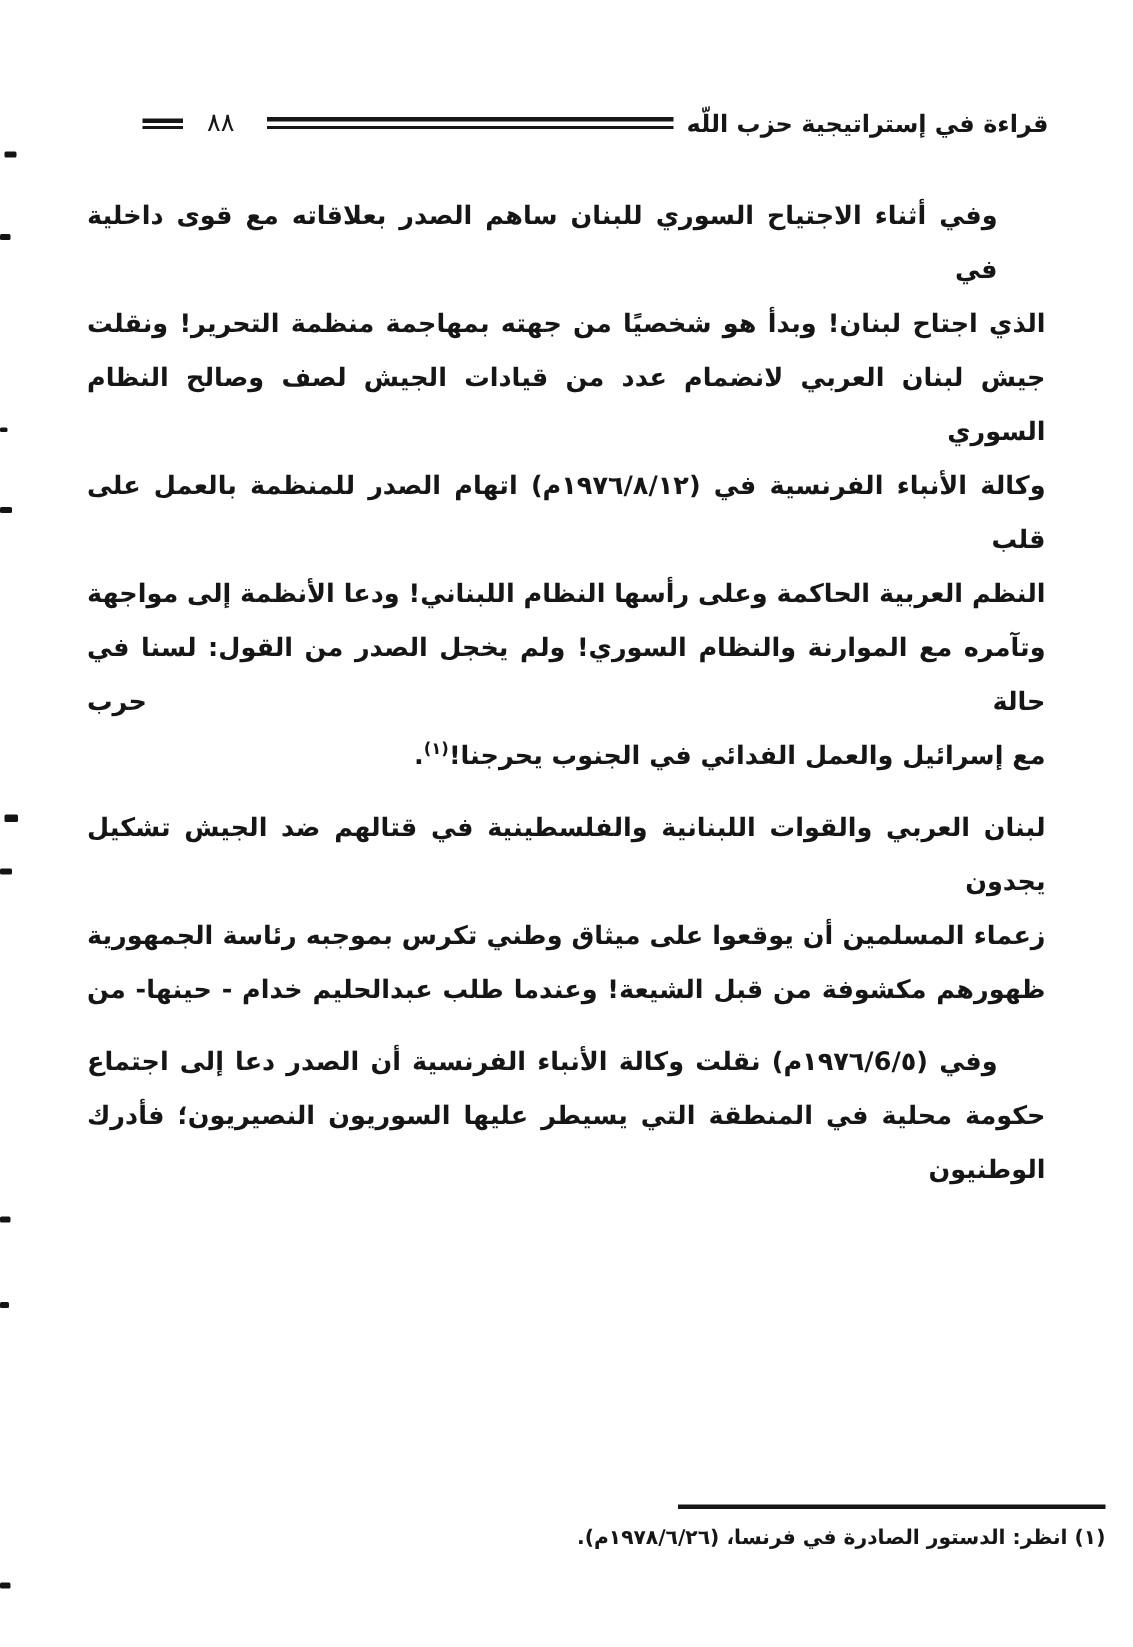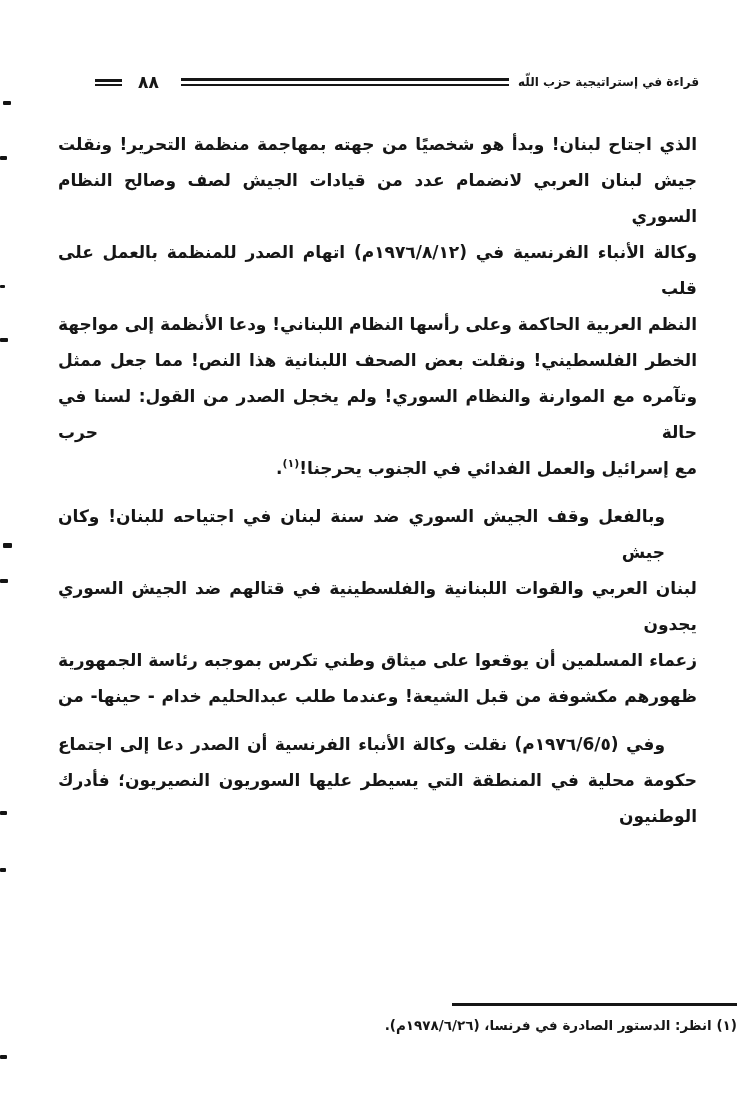--- a/index.html
+++ b/index.html
@@ -12,30 +12,30 @@
     font-family: "DejaVu Sans", sans-serif;
     direction: rtl;
     overflow: hidden;
   }
   
   .hdr {
     position: absolute; top: 72px; right: 56px; left: 95px;
     display: flex; align-items: center; direction: rtl;
   }
   .hdr-title {
-    font-size: 12px; font-weight: bold; white-space: nowrap;
+    font-size: 16px; font-weight: bold; white-space: nowrap;
     letter-spacing: 0;
   }
   .hdr-rule {
     flex: 1 1 auto; height: 2.5px;
     border-top: 3.5px solid var(--ink);
     border-bottom: 2px solid var(--ink);
     margin-right: 9px; margin-left: 22px;
   }
-  .hdr-num { font-size: 17px; font-weight: bold; white-space: nowrap; text-align: center; }
+  .hdr-num { font-size: 17px; font-weight: normal; white-space: nowrap; text-align: center; }
   .hdr-dash {
     width: 27px; height: 2px; margin-right: 16px;
     border-top: 3.5px solid var(--ink);
     border-bottom: 2.5px solid var(--ink);
   }
   
   .body {
     position: absolute; top: 126px; right: 58px; left: 58px;
     font-size: 17px; font-weight: bold; line-height: 36px;
     text-rendering: optimizeLegibility;
@@ -74,31 +74,30 @@
 
   <header class="hdr">
     <span class="hdr-title">قراءة في إستراتيجية حزب اللّه</span>
     <span class="hdr-rule"></span>
     <span class="hdr-num">٨٨</span>
     <span class="hdr-dash"></span>
   </header>
 
   <main class="body">
       <div class="para">
+        <div class="line first">وفي أثناء الاجتياح السوري للبنان ساهم الصدر بعلاقاته مع قوى داخلية في</div>
         <div class="line">الذي اجتاح لبنان! وبدأ هو شخصيًا من جهته بمهاجمة منظمة التحرير! ونقلت</div>
         <div class="line">جيش لبنان العربي لانضمام عدد من قيادات الجيش لصف وصالح النظام السوري</div>
         <div class="line">وكالة الأنباء الفرنسية في (١٩٧٦/٨/١٢م) اتهام الصدر للمنظمة بالعمل على قلب</div>
         <div class="line">النظم العربية الحاكمة وعلى رأسها النظام اللبناني! ودعا الأنظمة إلى مواجهة</div>
-        <div class="line">الخطر الفلسطيني! ونقلت بعض الصحف اللبنانية هذا النص! مما جعل ممثل</div>
         <div class="line">وتآمره مع الموارنة والنظام السوري! ولم يخجل الصدر من القول: لسنا في حالة حرب</div>
         <div class="line last">مع إسرائيل والعمل الفدائي في الجنوب يحرجنا!<sup class="fn-mark">(١)</sup>.</div>
       </div>
       <div class="para">
-        <div class="line first">وبالفعل وقف الجيش السوري ضد سنة لبنان في اجتياحه للبنان! وكان جيش</div>
-        <div class="line">لبنان العربي والقوات اللبنانية والفلسطينية في قتالهم ضد الجيش السوري يجدون</div>
+        <div class="line">لبنان العربي والقوات اللبنانية والفلسطينية في قتالهم ضد الجيش تشكيل يجدون</div>
         <div class="line">زعماء المسلمين أن يوقعوا على ميثاق وطني تكرس بموجبه رئاسة الجمهورية</div>
         <div class="line">ظهورهم مكشوفة من قبل الشيعة! وعندما طلب عبدالحليم خدام - حينها- من</div>
       </div>
       <div class="para">
         <div class="line first">وفي (١٩٧٦/6/٥م) نقلت وكالة الأنباء الفرنسية أن الصدر دعا إلى اجتماع</div>
         <div class="line">حكومة محلية في المنطقة التي يسيطر عليها السوريون النصيريون؛ فأدرك الوطنيون</div>
       </div>
     </main>
 
   <div class="fn-rule"></div>

